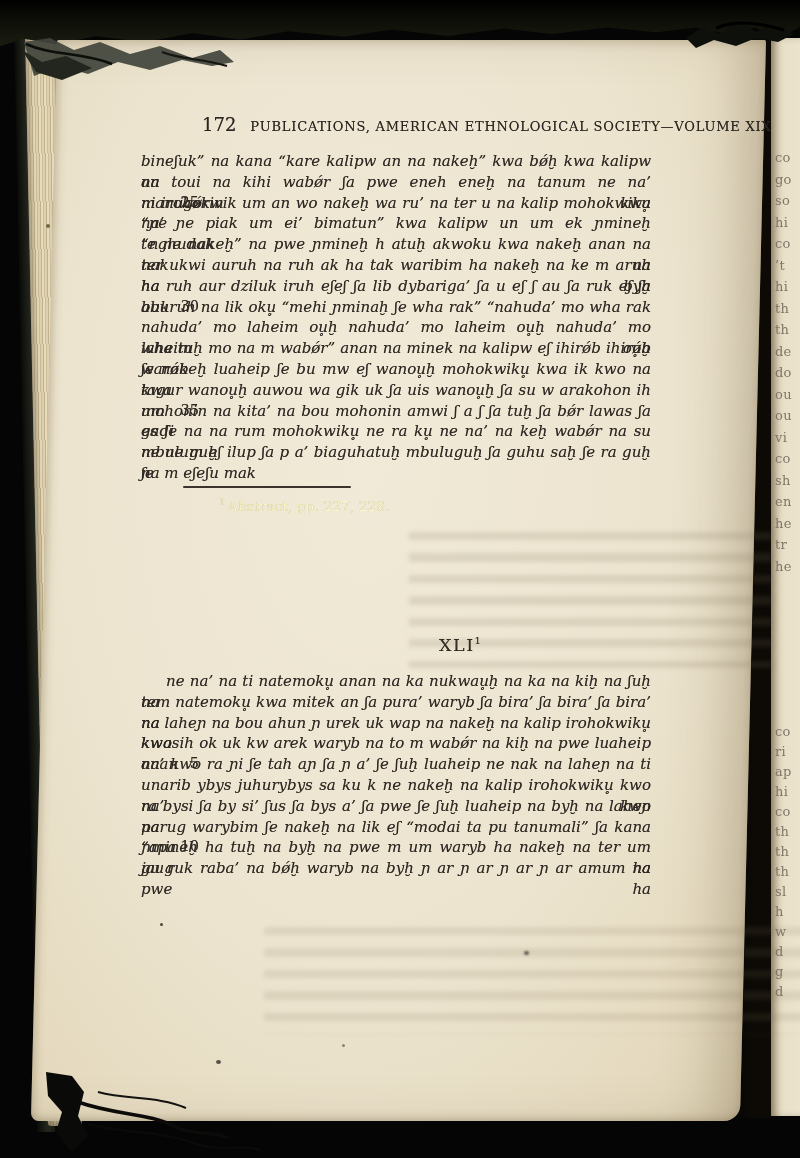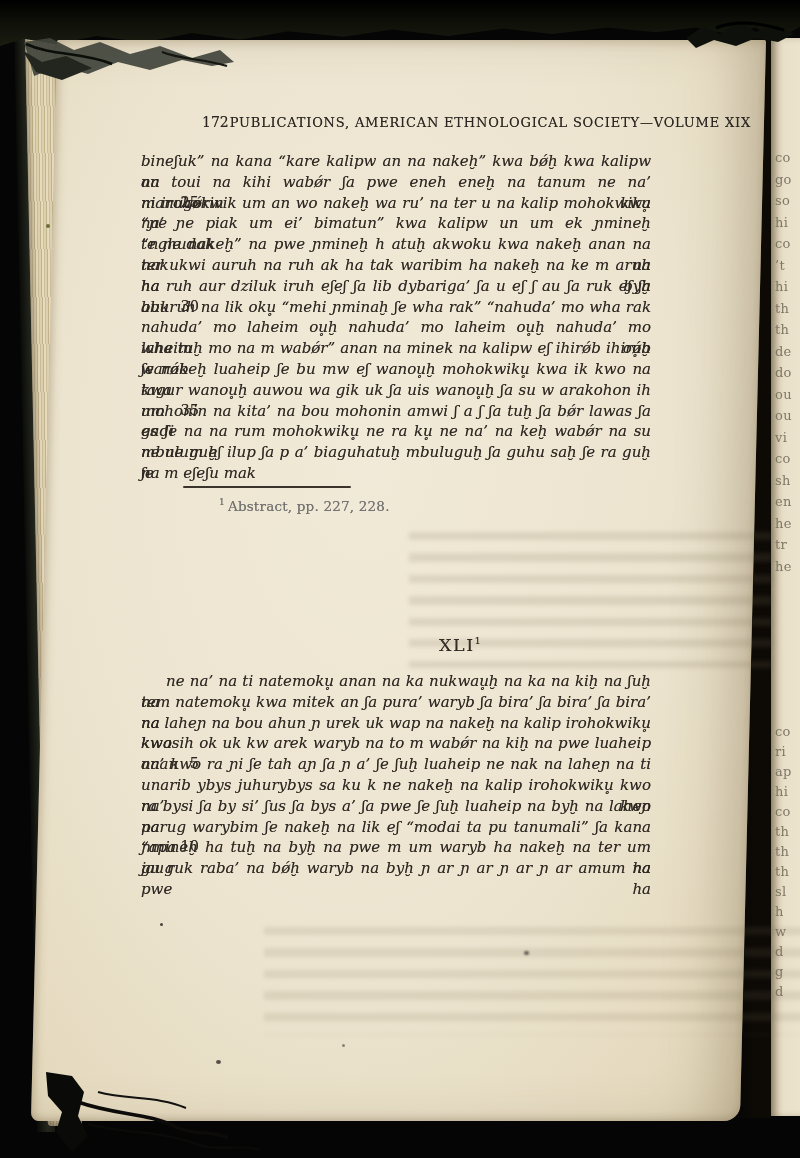--- a/index.html
+++ b/index.html
@@ -51,36 +51,36 @@
   .page-content{
     position:absolute;left:57px;top:40px;width:709px;height:1081px;z-index:5;
     color:#2e2823;
   }
   .running-head{
     position:absolute;left:145px;top:74px;width:516px;
     font-style:normal;font-size:13px;letter-spacing:.8px;color:#2b2622;
     display:flex;align-items:baseline;white-space:nowrap;
     text-shadow:0 0 .5px rgba(43,38,34,.6);
   }
-  .running-head .folio{font-size:14px;letter-spacing:0;margin-right:1px;}
+  .running-head .folio{font-size:18px;letter-spacing:0;margin-right:14px;}
   .para{position:absolute;left:0;width:709px;font-style:italic;font-size:15px;
     text-shadow:0 0 .45px rgba(46,40,35,.55);}
   .para-1{top:111px;}
   .para-2{top:631px;}
   .tline{position:relative;height:20.8px;}
   .tline .num{position:absolute;left:104px;width:38px;text-align:right;
     font-style:normal;font-size:14.5px;top:1px;}
   .tline .txt{display:block;margin-left:84px;width:510px;
     text-align:justify;text-align-last:justify;line-height:20.8px;}
   .para-1 .tline:last-of-type .txt{text-align-last:left;}
   .para-2 .tline:first-of-type .txt{text-indent:25px;}
   .fn-rule{position:absolute;left:126px;top:446px;width:168px;height:2px;
     background:#3a342c;border-radius:1px;}
   .footnote{position:absolute;left:162px;top:457px;font-style:normal;
-    font-size:13.5px;color:#737373;letter-spacing:.2px;
+    font-size:13.5px;color:#fef9c3;letter-spacing:.2px;
     text-shadow:0 0 .4px rgba(46,40,35,.5);}
   .footnote sup{font-size:9px;margin-right:3px;}
   .section-head{position:absolute;left:148px;top:595px;width:510px;
     text-align:center;font-style:normal;font-size:17.5px;letter-spacing:1.5px;
     color:#2b2520;text-shadow:0 0 .5px rgba(43,37,32,.6);}
   .section-head sup{font-size:10px;letter-spacing:0;}
   
   .ghost{position:absolute;z-index:5;pointer-events:none;
     background:repeating-linear-gradient(180deg,rgba(124,112,92,.17) 0px,rgba(124,112,92,.17) 8px,rgba(0,0,0,0) 8px,rgba(0,0,0,0) 21.5px);
     filter:blur(2.1px);}

